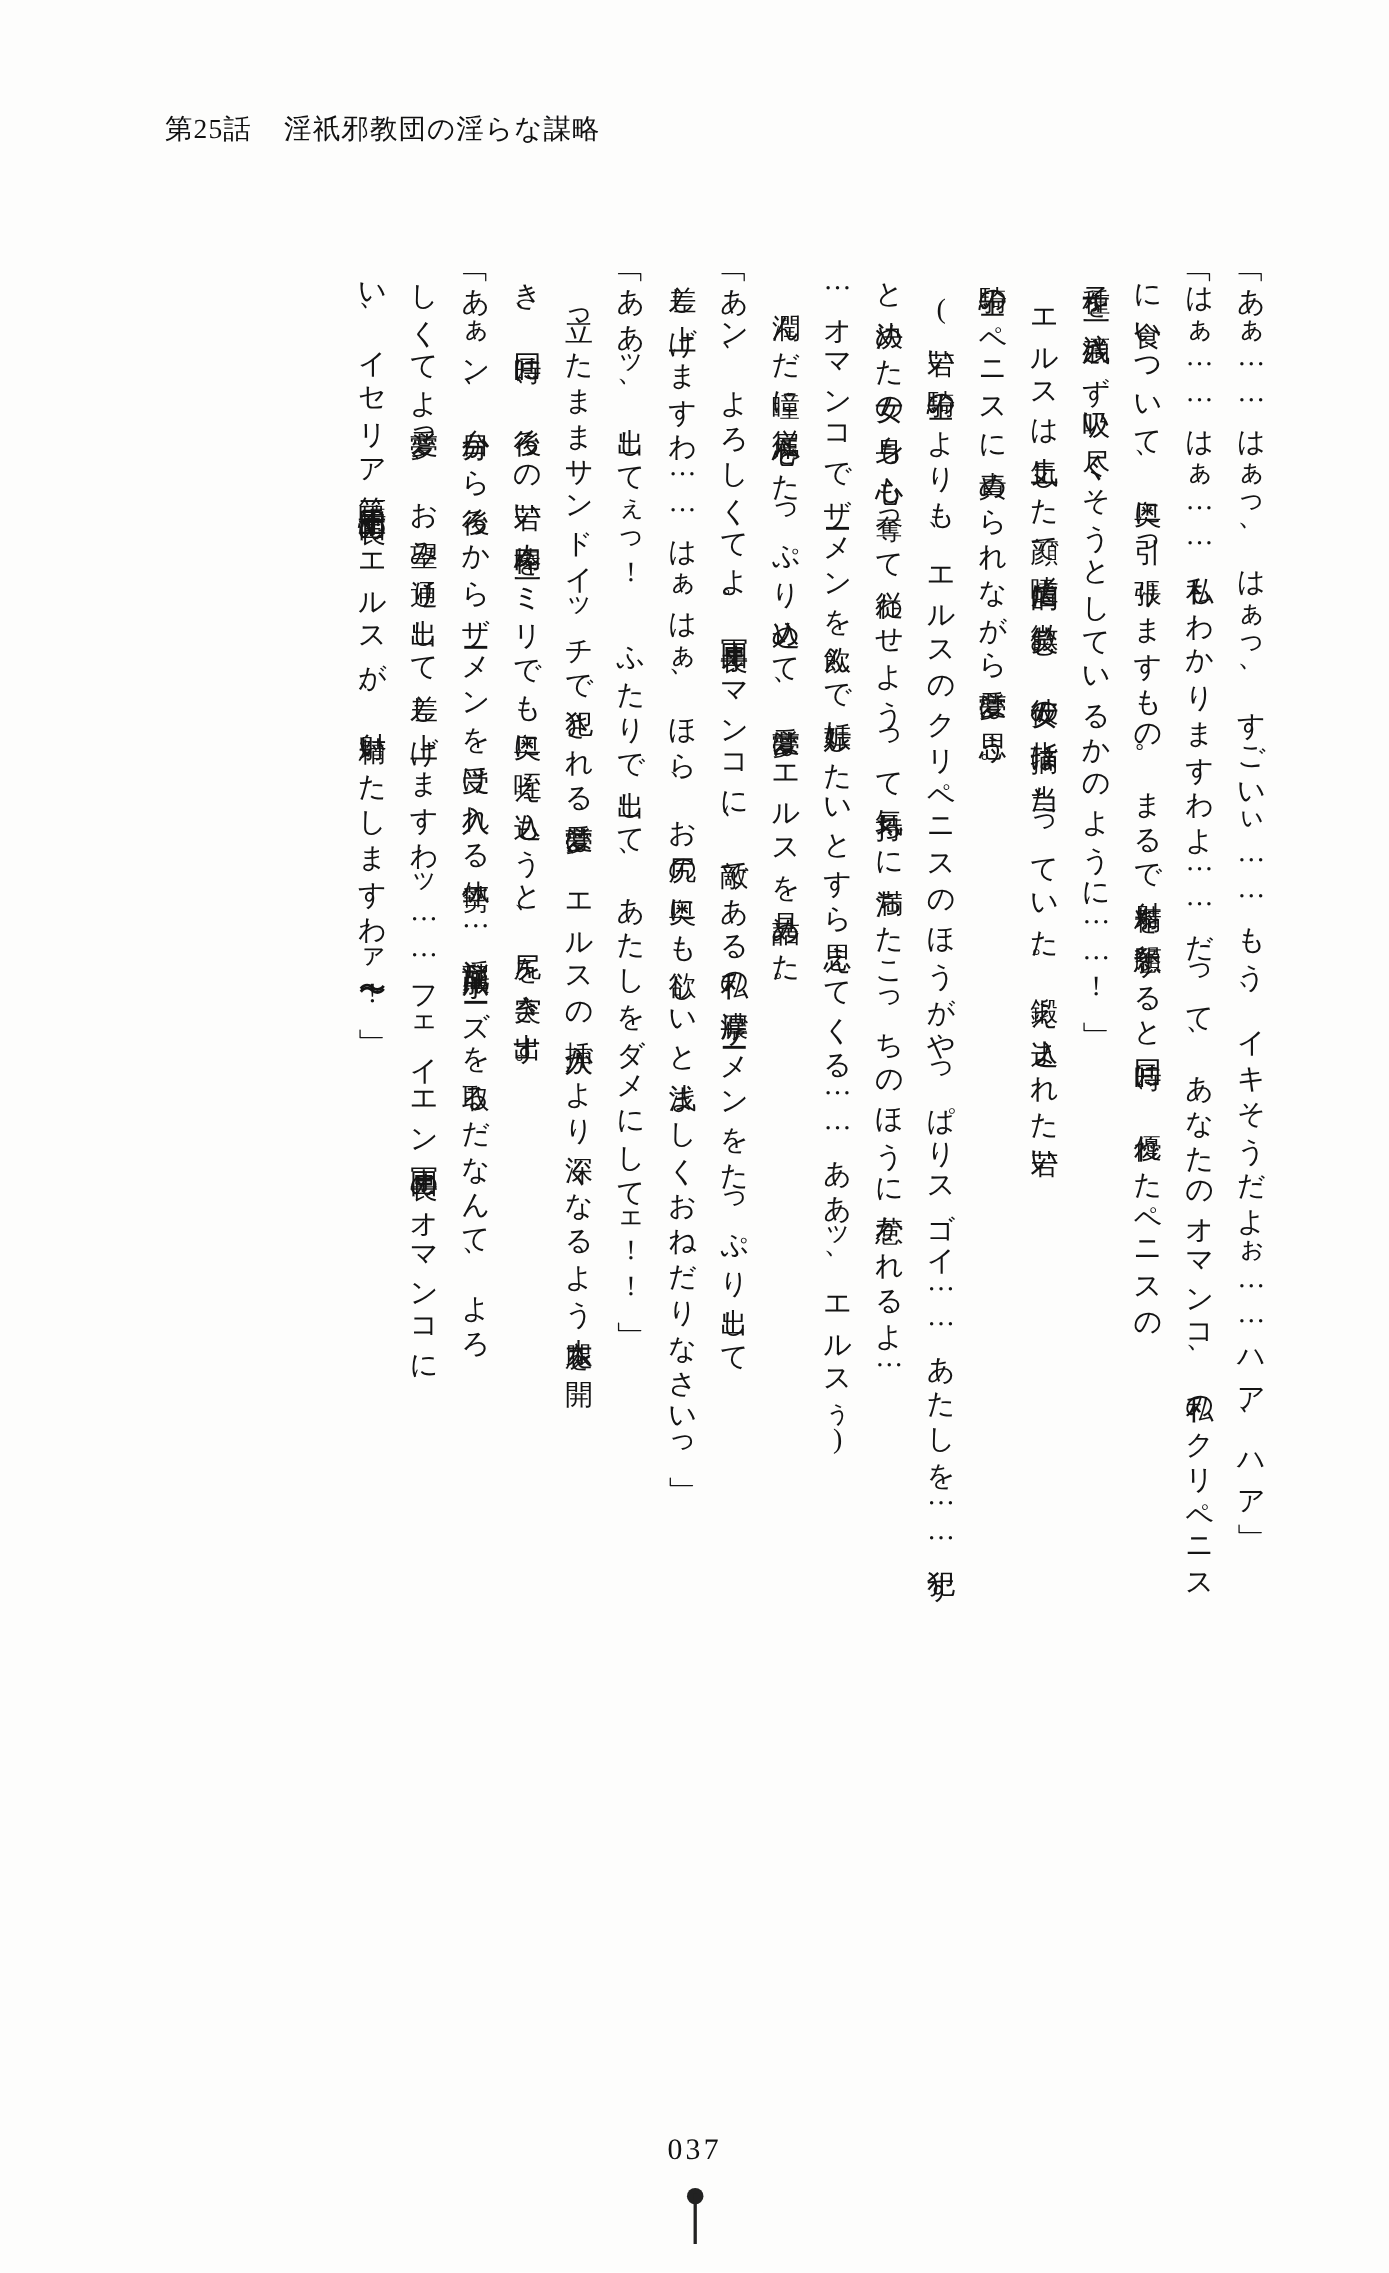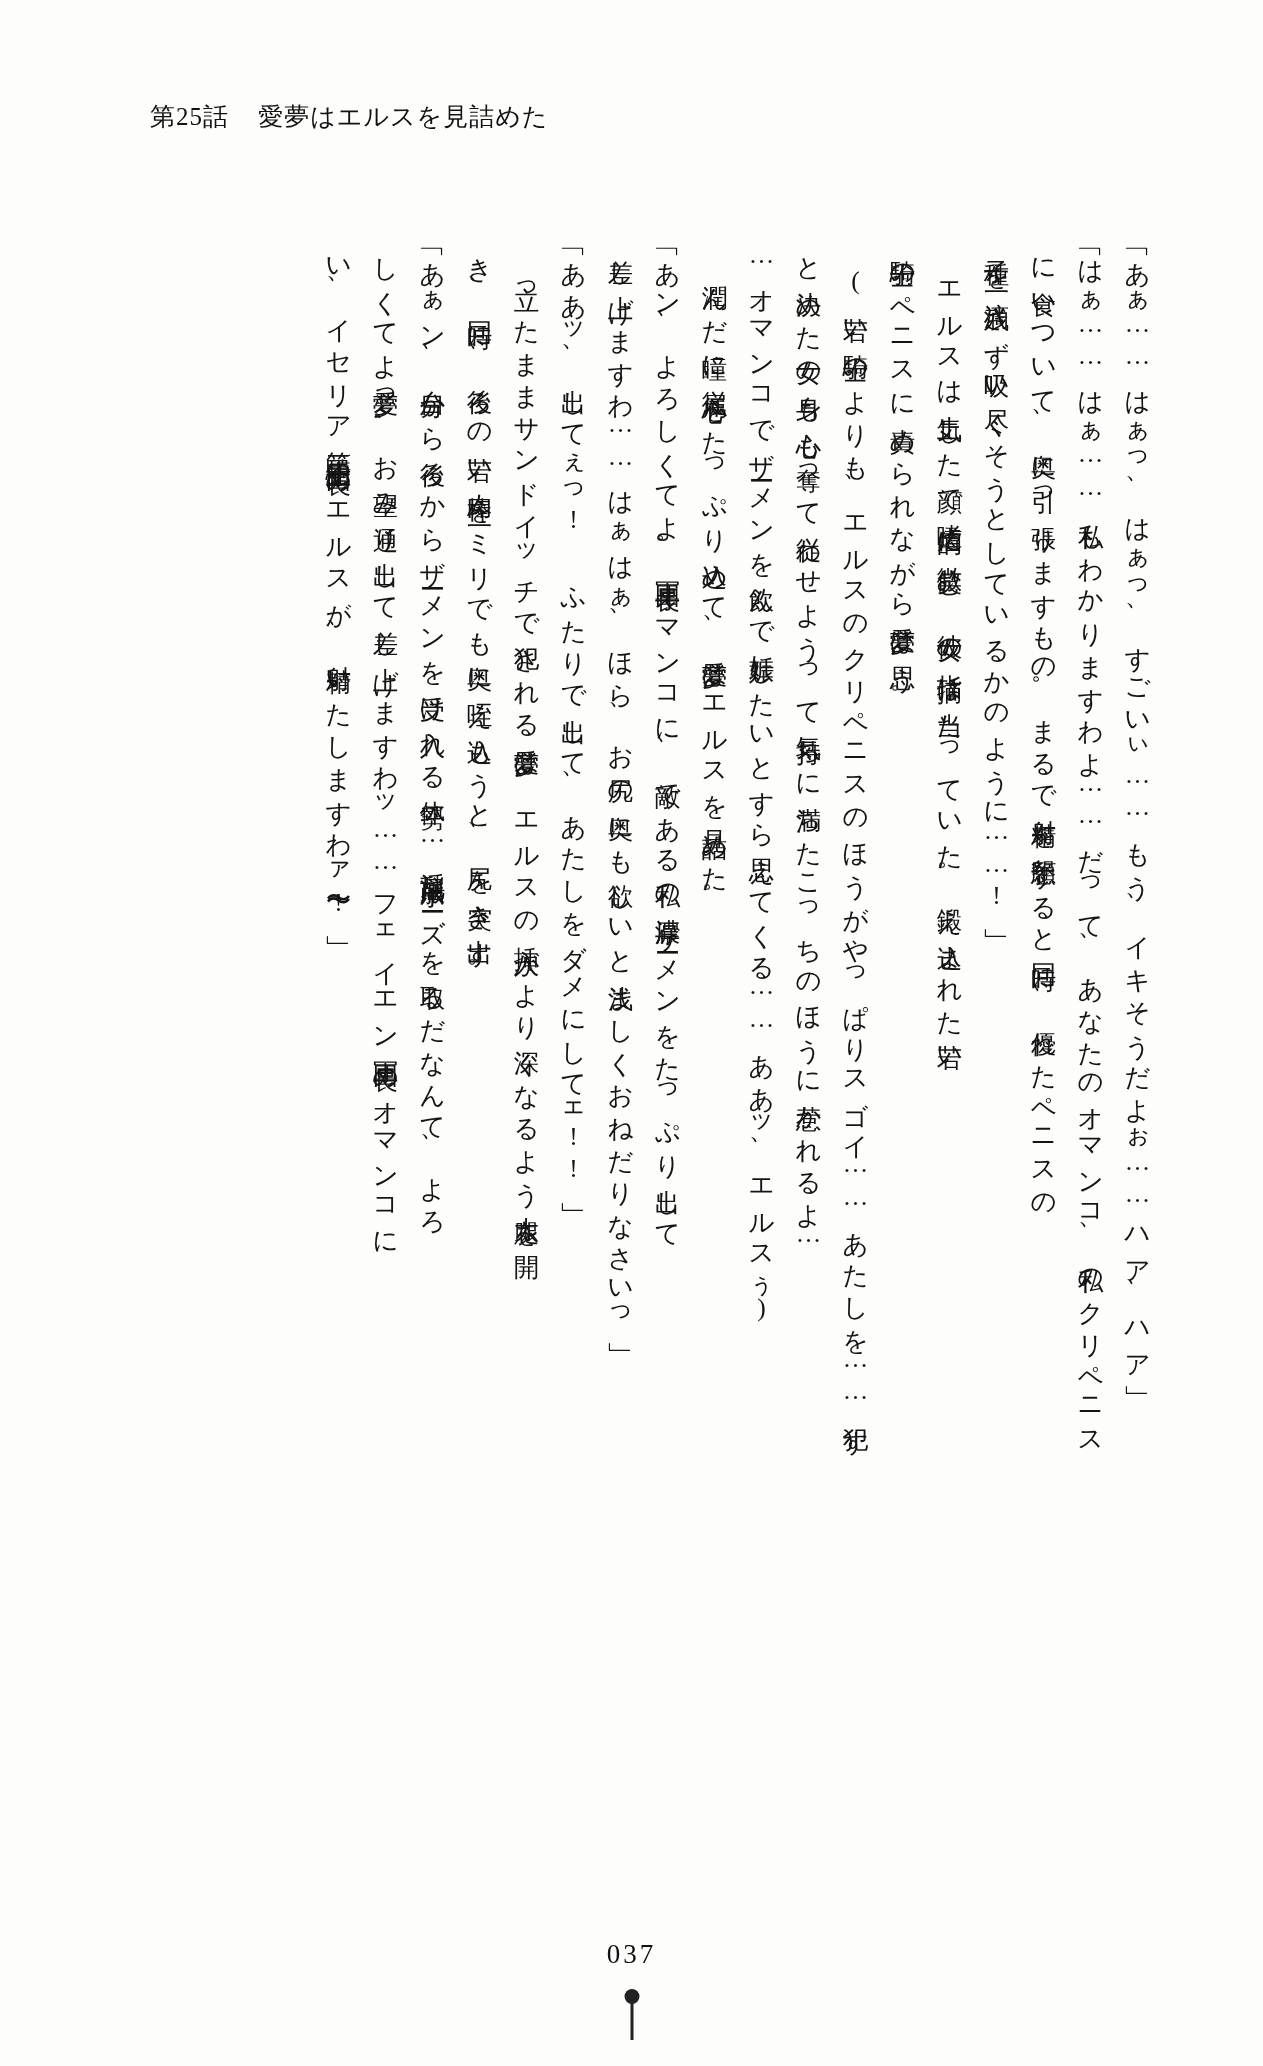--- a/index.html
+++ b/index.html
@@ -100,21 +100,21 @@
     background: #222;
   }
 </style>
 </head>
 <body>
 
 <div class="page">
 
   <div class="running-header">
     <span class="chap-num">第25話</span>
-    <span>愛夢はエルスを見詰めた</span>
+    <span>淫祇邪教団の淫らな謀略</span>
   </div>
 
   <div class="body-area" id="body-area">
       <div class="vline">「あぁ……はぁっ、はぁっ、すごいぃ……もう、イキそうだよぉ……ハア、ハア」</div>
       <div class="vline">「はぁ……はぁ……私もわかりますわよ……だって、あなたのオマンコ、私のクリペニス</div>
       <div class="vline">に食いついて、奥に引っ張りますもの。まるで射精を懇願すると同時に、優れたペニスの</div>
       <div class="vline">子種を一滴残さず吸い尽くそうとしているかのように……!」</div>
       <div class="vline ind1">エルスは上気した顔で嗜虐的に微笑む。彼女の指摘は当たっていた。鍛え込まれた若い</div>
       <div class="vline">騎士のペニスに責められながら愛夢は思う。</div>
       <div class="vline ind1">(若い騎士のよりも、エルスのクリペニスのほうがやっぱりスゴイ……あたしを……犯す</div>

